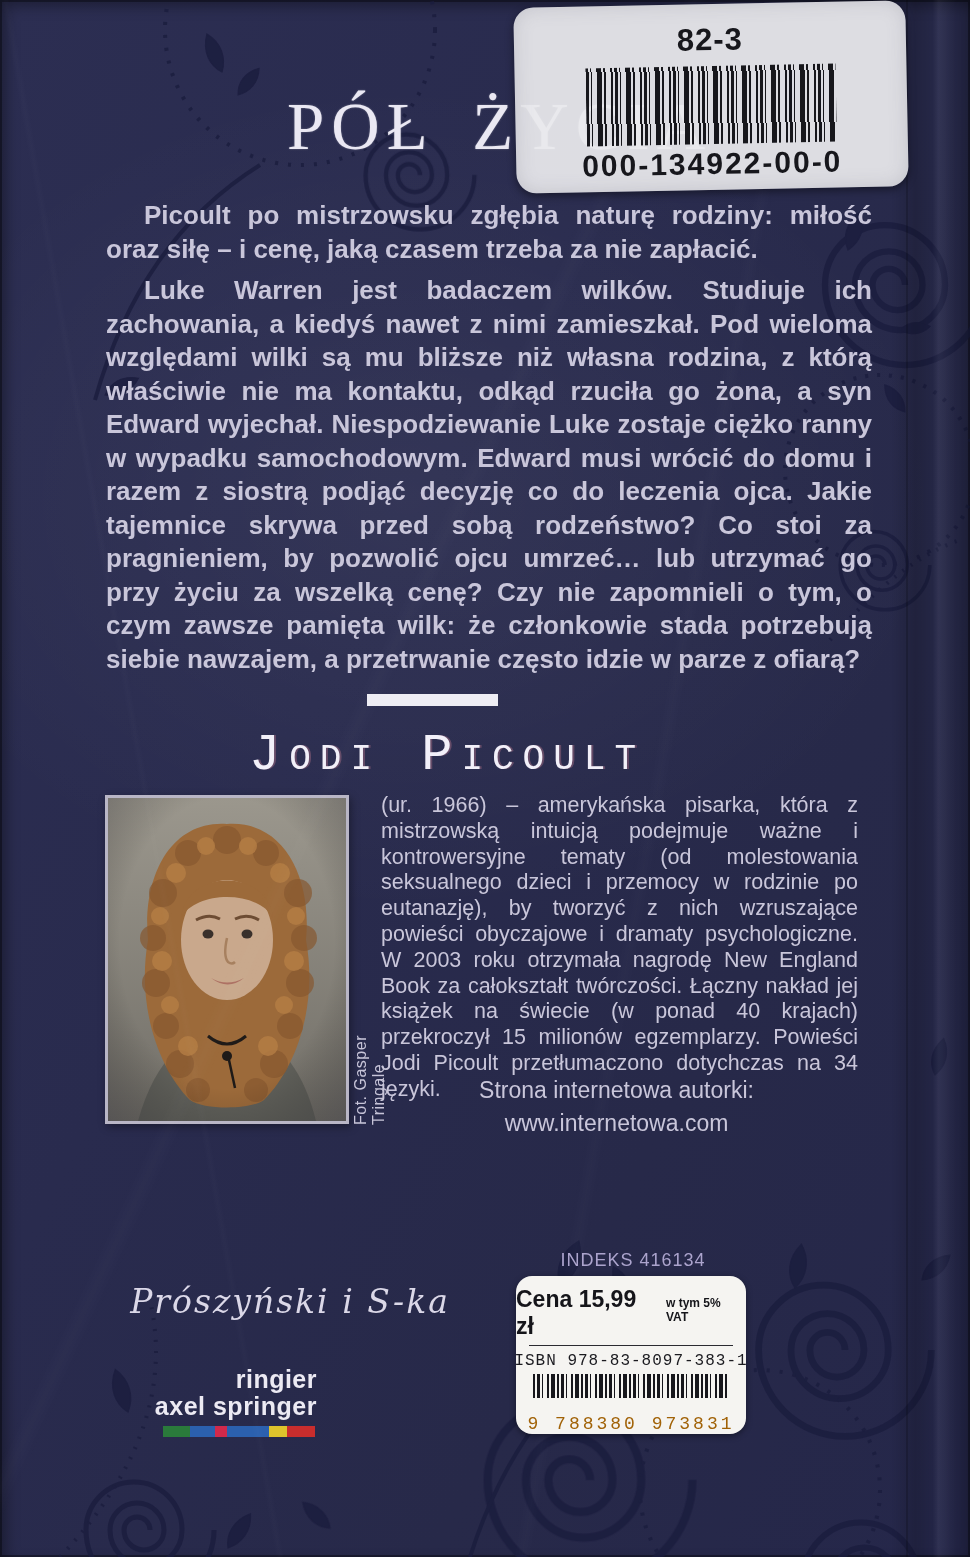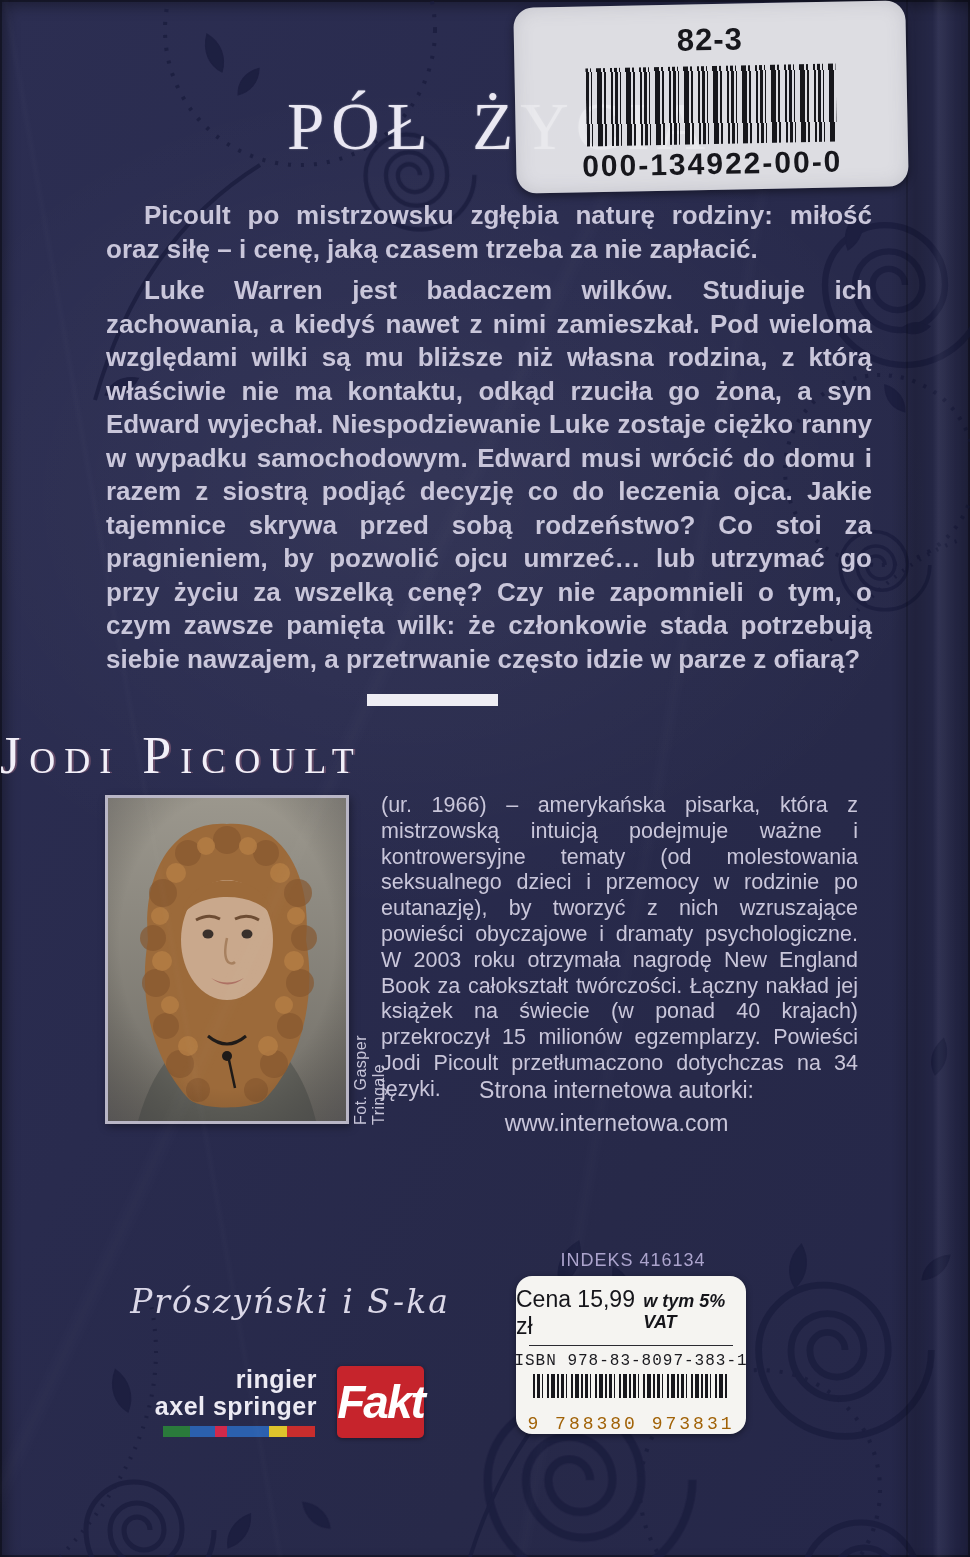--- a/index.html
+++ b/index.html
@@ -49,22 +49,22 @@
   .sticker-num{margin-top:3px;font-size:30px;font-weight:bold;color:#17171c;letter-spacing:2px;}
   
   .blurb{
     left:98px;top:191px;width:782px;
     color:#c9c6da;font-size:26px;line-height:33.5px;text-align:justify;
   }
   .blurb p{margin:8px;text-indent:38px;font-weight:bold;}
   
   .divider{left:367px;top:694px;width:131px;height:12px;background:#eeedf4;}
   .author-name{
-    left:0;top:726px;width:894px;text-align:left;
-    font-family:Liberation Serif, serif;font-variant:small-caps;
+    left:0;top:726px;width:894px;text-align:center;
+    font-family:Liberation Mono, monospace;font-variant:small-caps;
     font-size:52px;color:#f2f0f9;letter-spacing:9px;
     text-shadow:2px 0 0 rgba(205,130,150,0.35);
   }
   
   .photo{left:105px;top:795px;width:238px;height:323px;border:3px solid #b9b6c6;box-sizing:content-box;
     box-shadow:2px 3px 8px rgba(0,0,0,0.35);}
   .photo svg{display:block;}
   .photo-credit{
     left:352px;top:985px;height:140px;
     writing-mode:vertical-rl;transform:rotate(180deg);
@@ -74,22 +74,22 @@
   .bio{left:381px;top:793px;width:477px;color:#c9c6da;font-size:21.5px;line-height:25.8px;text-align:justify;}
   .bio-site{left:378px;top:1074px;width:477px;text-align:center;color:#c9c6da;font-size:23px;line-height:33px;}
   
   .indeks{left:520px;top:1250px;width:226px;text-align:center;color:#aca4cd;font-size:18px;letter-spacing:1px;}
   .pricebox{
     left:516px;top:1276px;width:230px;height:158px;background:#f5f4f1;border-radius:16px;
     display:flex;flex-direction:column;align-items:center;z-index:4;
     box-shadow:0 2px 6px rgba(0,0,0,0.4);
   }
   .price-row{margin-top:10px;display:flex;align-items:baseline;gap:6px;color:#15151a;}
-  .price-main{font-size:23px;font-weight:normal;}
-  .price-vat{font-size:18px;font-weight:bold;font-style:italic;}
+  .price-main{font-size:23px;font-weight:bold;}
+  .price-vat{font-size:12px;font-weight:bold;}
   .price-sep{width:204px;height:2px;background:#2b2b31;margin-top:5px;}
   .isbn{margin-top:6px;font-family:"Liberation Mono",monospace;font-size:16px;color:#1b1b20;letter-spacing:1px;white-space:nowrap;}
   .ean-bars{
     margin-top:4px;width:196px;height:56px;
     background:repeating-linear-gradient(90deg,
       #17171c 0 2px, transparent 2px 4px,
       #17171c 4px 7px, transparent 7px 9px,
       #17171c 9px 10px, transparent 10px 14px,
       #17171c 14px 16px, transparent 16px 18px,
       #17171c 18px 22px, transparent 22px 24px);
@@ -286,16 +286,15 @@
   </div>
   <div class="abs stripe">
       <span style="background: rgb(42, 122, 59); width: 27px;"></span>
       <span style="background: rgb(43, 96, 174); width: 25px;"></span>
       <span style="background: rgb(209, 41, 75); width: 12px;"></span>
       <span style="background: rgb(43, 96, 174); width: 42px;"></span>
       <span style="background: rgb(222, 195, 44); width: 18px;"></span>
       <span style="background: rgb(201, 45, 45); width: 28px;"></span>
     </div>
 
-  <div class="abs fakt">Fakt</div>
 
   <div class="abs scratches"></div>
 </div>
 
 </body></html>

